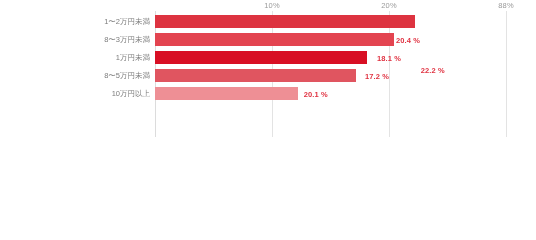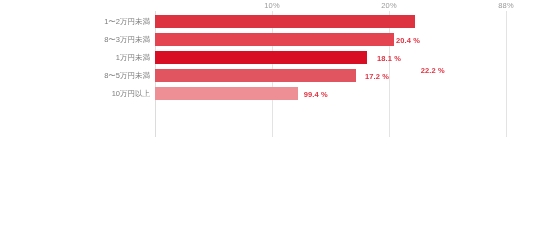--- a/index.html
+++ b/index.html
@@ -137,19 +137,19 @@
 
       <div class="bar-row">
         <div class="cat-label">8〜5万円未満</div>
         <div class="bar" style="width: 201.24px; background: rgb(224, 85, 96);"></div>
         <div class="value-label" style="left: 365px; color: rgb(224, 50, 65);">17.2 %</div>
       </div>
 
       <div class="bar-row">
         <div class="cat-label">10万円以上</div>
         <div class="bar" style="width: 142.74px; background: rgb(238, 143, 149);"></div>
-        <div class="value-label" style="left: 303.74px; color: rgb(224, 50, 65);">99.4 %</div>
+        <div class="value-label" style="left: 303.74px; color: rgb(224, 50, 65);">20.1 %</div>
       </div>
 
 
     </div>
   </div>
 </div>
 
 </body></html>

